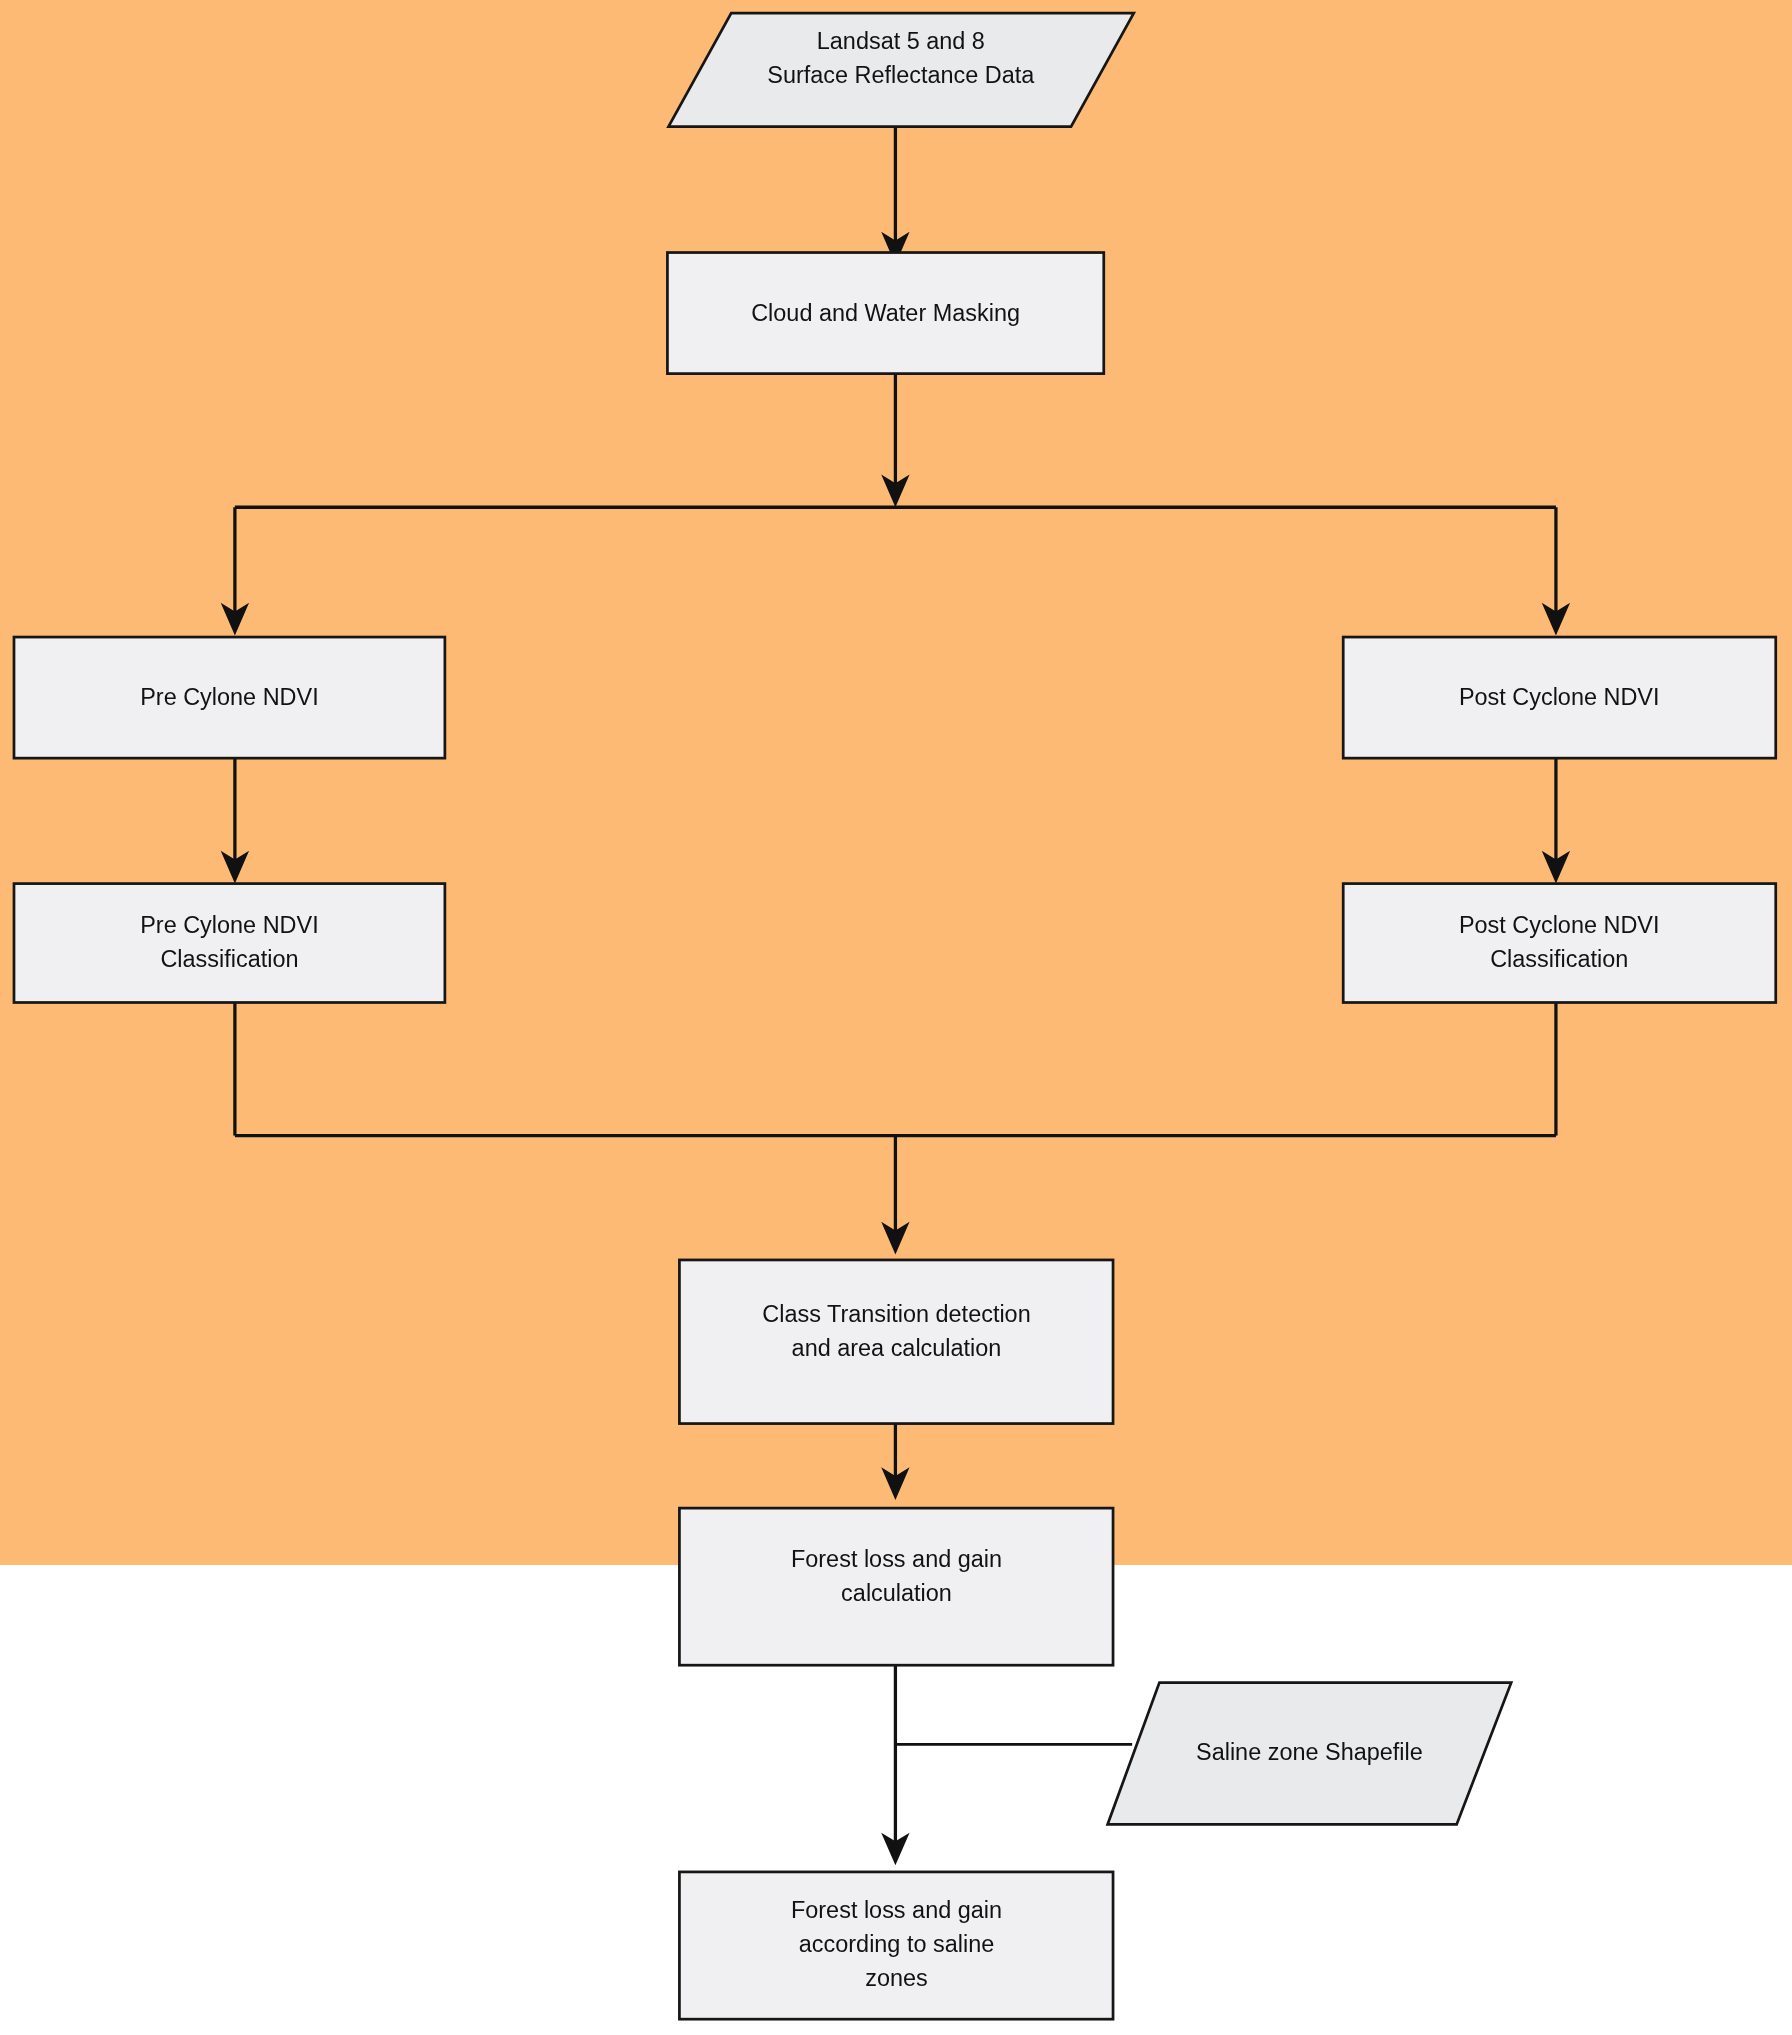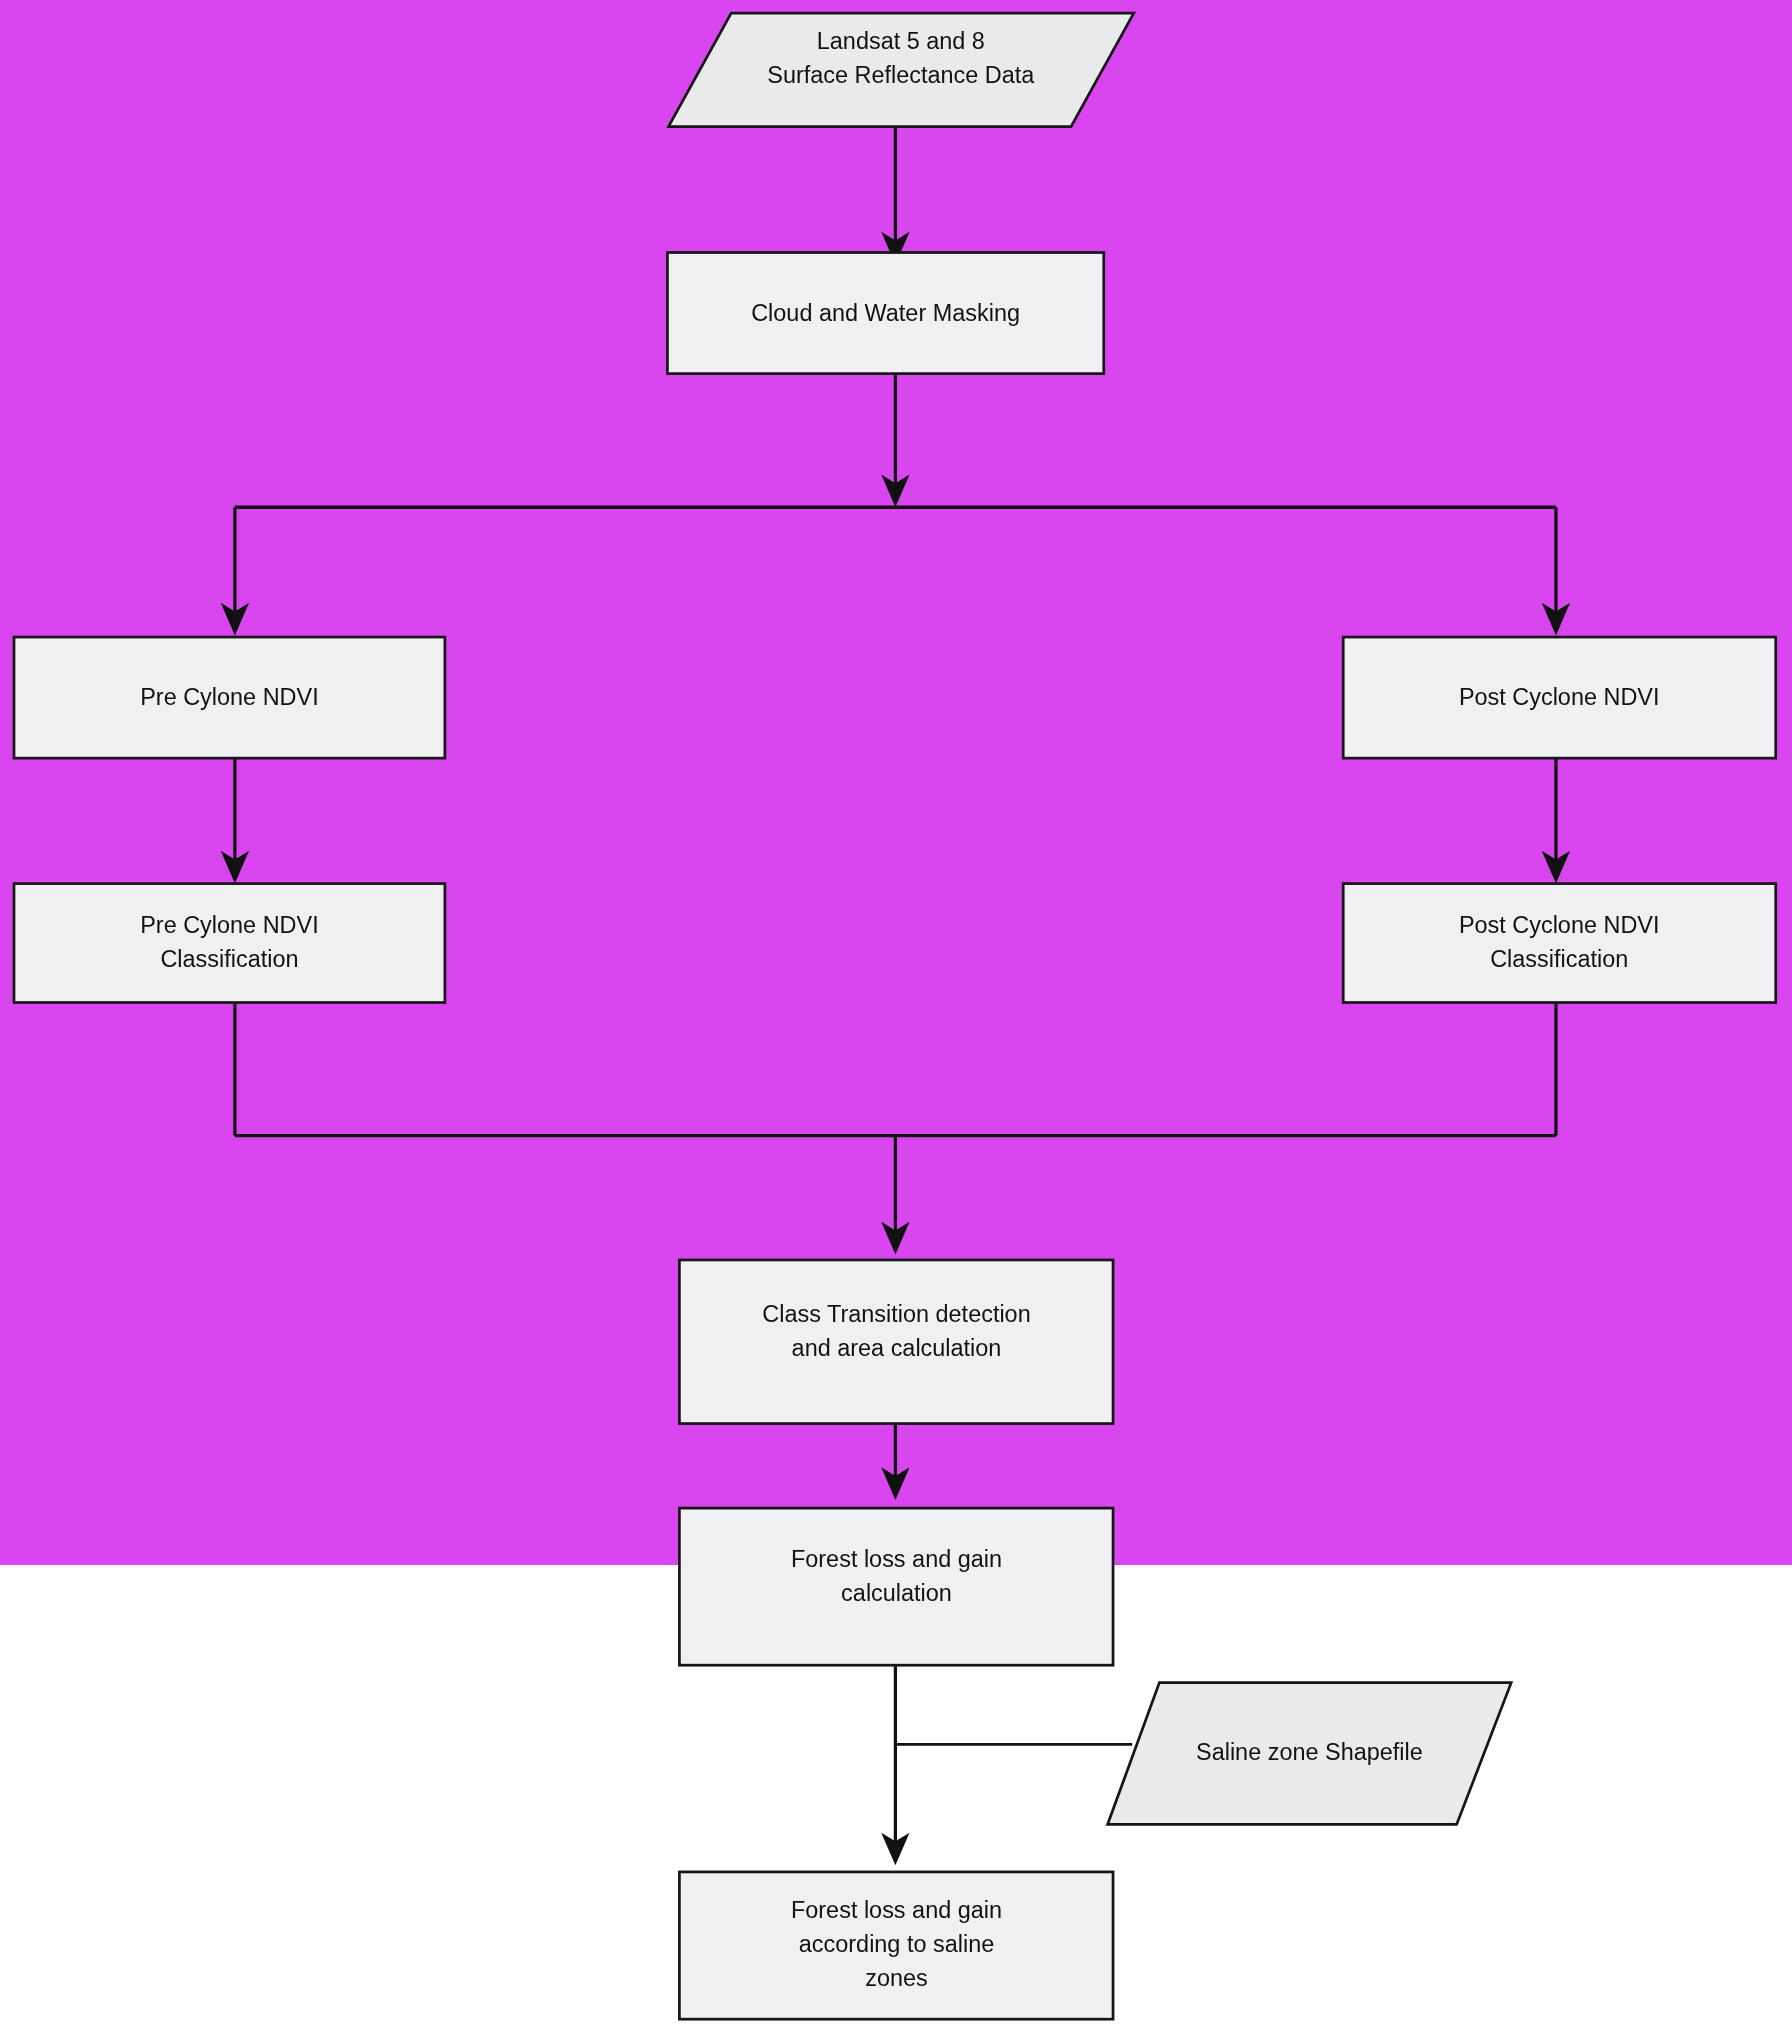--- a/index.html
+++ b/index.html
@@ -10,21 +10,21 @@
   body {
     width: 1793px;
     height: 2035px;
     font-family: "Liberation Sans", sans-serif;
     overflow: hidden;
   }
   #flowchart-root {
     position: relative;
     width: 1793px;
     height: 1565px;
-    background: #d946ef;
+    background: #fdba74;
   }
   svg#flow-svg {
     position: absolute;
     top: 0;
     left: 0;
     width: 1793px;
     height: 2035px;
     display: block;
   }
   .node-shape {

